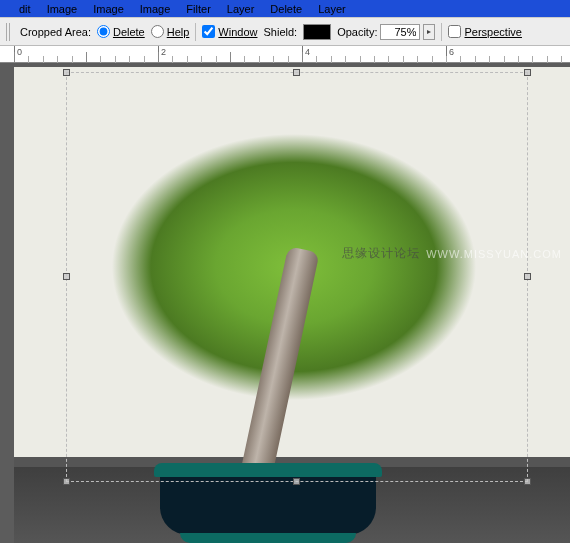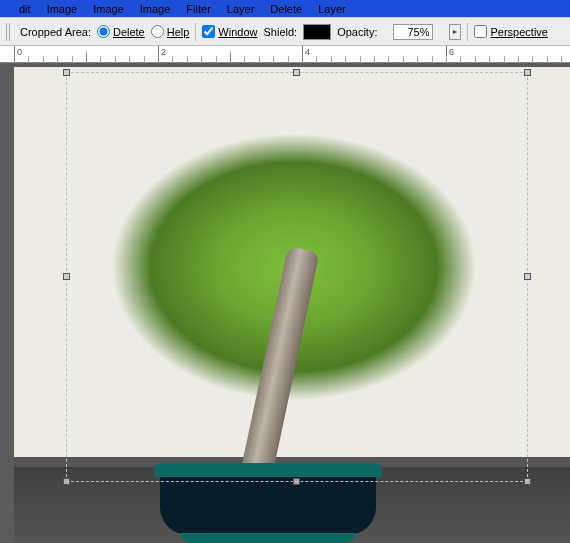--- a/index.html
+++ b/index.html
@@ -8,21 +8,21 @@
   .menubar { background:#1d4ed8; height:18px; display:flex; align-items:center; padding:0 11px; border-bottom:1px solid #ccc; }
   .menubar span { padding:0 8px; cursor:default; }
 
   .options { background:#ededed; height:28px; display:flex; align-items:center; border-bottom:1px solid #bbb; padding:0 6px; gap:6px; position:relative; }
   .grip { width:6px; height:18px; background:repeating-linear-gradient(90deg,#aaa 0 1px,transparent 1px 3px); margin-right:2px; }
   .divider { width:1px; height:18px; background:#bbb; }
   .label { white-space:nowrap; }
   .radio, .checkbox { display:flex; align-items:center; gap:3px;text-decoration:underline; }
   .radio input, .checkbox input { margin:0; }
   .swatch { width:28px; height:16px; background:#000; border:1px solid #888; }
-  .opacity-ctl { display:flex; align-items:center; gap:16px; }
+  .opacity-ctl { display:flex; align-items:center; gap:3px; }
   .opacity-input { width:40px; height:16px; border:1px solid #999; background:#fff; text-align:right; padding:0 3px; font-size:11px; }
   .dd { width:12px; height:16px; border:1px solid #999; background:#eee; display:flex; align-items:center; justify-content:center; }
   .dd svg { width:6px; height:4px; }
 
   .ruler-h { position:absolute; left:0; top:46px; width:570px; height:17px; background:#fff; border-bottom:1px solid #888; font-size:9px; color:#555; }
   .ruler-h .tick-major { position:absolute; top:0; height:17px; border-left:1px solid #777; }
   .ruler-h .tick-major span { position:absolute; top:1px; left:2px; font-size:9px; }
   .ruler-h .tick-minor { position:absolute; top:10px; height:7px; border-left:1px solid #aaa; }
   .ruler-h .tick-mid { position:absolute; top:6px; height:11px; border-left:1px solid #888; }
 
@@ -155,20 +155,24 @@
 
 <div class="canvas">
   <div class="photo">
     <div class="table"></div>
     <div class="trunk"></div>
     <div class="pot">
       <div class="pot-body"></div>
       <div class="pot-rim"></div>
       <div class="pot-foot"></div>
     </div>
+    <div class="wm">
+      <span class="cn">思缘设计论坛</span>
+      <span>WWW.MISSYUAN.COM</span>
+    </div>
   </div>
 
   <div class="crop">
     <div class="handle h-tl"></div>
     <div class="handle h-t"></div>
     <div class="handle h-tr"></div>
     <div class="handle h-l"></div>
     <div class="handle h-r"></div>
     <div class="handle h-bl"></div>
     <div class="handle h-b"></div>

